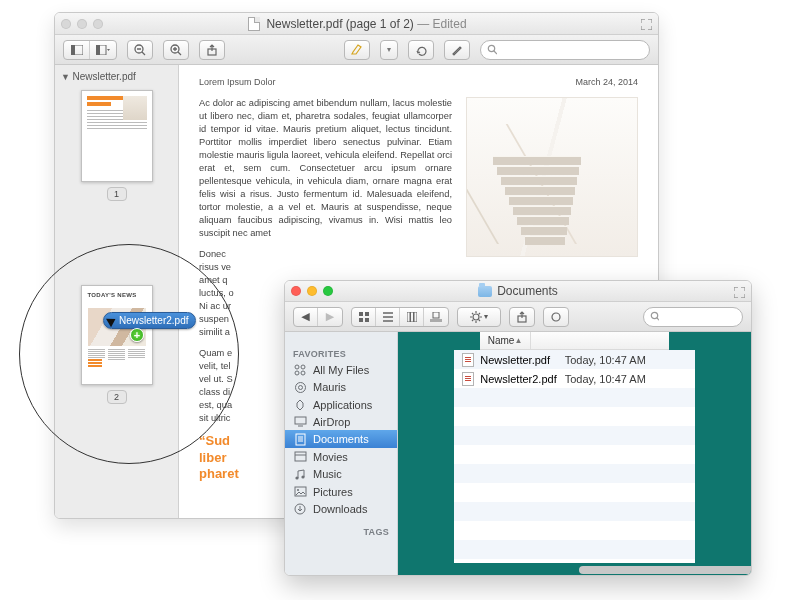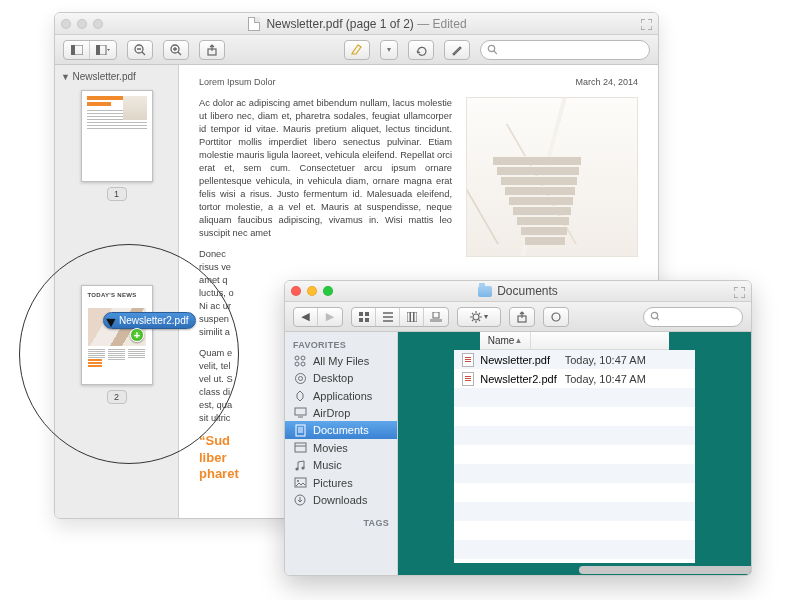--- a/index.html
+++ b/index.html
@@ -206,21 +206,21 @@
   .gear-btn{width:44px;}
   .gear-btn .chev{font-size:8px;margin-left:2px;}
   .finder-toolbar .spacer{flex:1;}
   .finder-toolbar .search{width:100px;}
 
   .finder-body{display:flex;height:calc(100% - 51px);}
   .finder-sidebar{
     width:113px;background:#e8ecf0;border-right:1px solid #cfd3d7;
     padding:4px 0; font-size:11px;
   }
-  .fav-hdr{font-size:9px;color:#7a7f85;font-weight:bold;padding:4px 8px 2px;letter-spacing:0.3px;}
+  .fav-hdr{font-size:9px;color:#7a7f85;font-weight:bold;padding:4px 8px 2px;letter-spacing:0.3px;margin-top:9px;}
   .fav-item{
     display:flex;align-items:center;gap:6px;padding:2.5px 8px;color:#3d3d3d;
   }
   .fav-item.sel{background:linear-gradient(#5fa7ea,#3b82d4);color:#fff;}
   .fi-ico{width:14px;display:flex;justify-content:center;color:#6d7176;}
   .fav-item.sel .fi-ico{color:#fff;}
 
   .finder-list{flex:1;display:flex;flex-direction:column;background:#0f766e;position:relative;align-items:center;}
   .finder-cols{
     height:18px;background:linear-gradient(#fdfdfd,#f0f0f0);border-bottom:1px solid #dadada;
@@ -548,21 +548,21 @@
             </span>
             <span>All My Files</span>
           </div>
           <div class="fav-item">
             <span class="fi-ico">
               <svg width="13" height="13">
                 <circle cx="6.5" cy="6.5" r="5" fill="none" stroke="currentColor"></circle>
                 <circle cx="6.5" cy="6.5" r="2" fill="none" stroke="currentColor"></circle>
               </svg>
             </span>
-            <span>Desktop</span>
+            <span>Mauris</span>
           </div>
           <div class="fav-item">
             <span class="fi-ico">
               <svg width="12" height="12">
                 <path d="M6 1 l3 3 v4 l-3 3 l-3 -3 v-4 z" fill="none" stroke="currentColor"></path>
               </svg>
             </span>
             <span>Applications</span>
           </div>
           <div class="fav-item">

